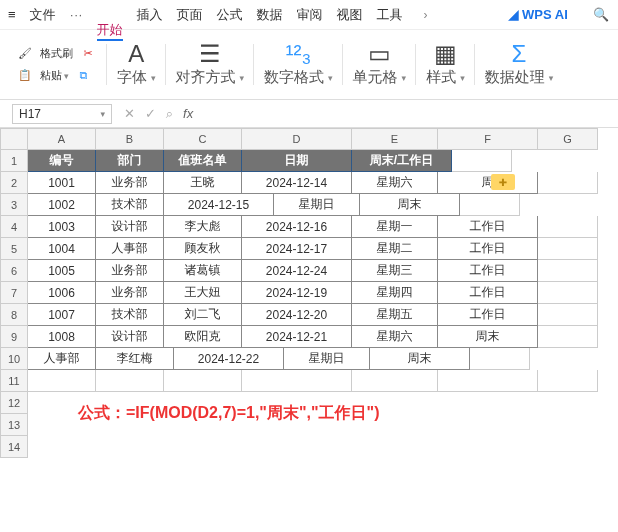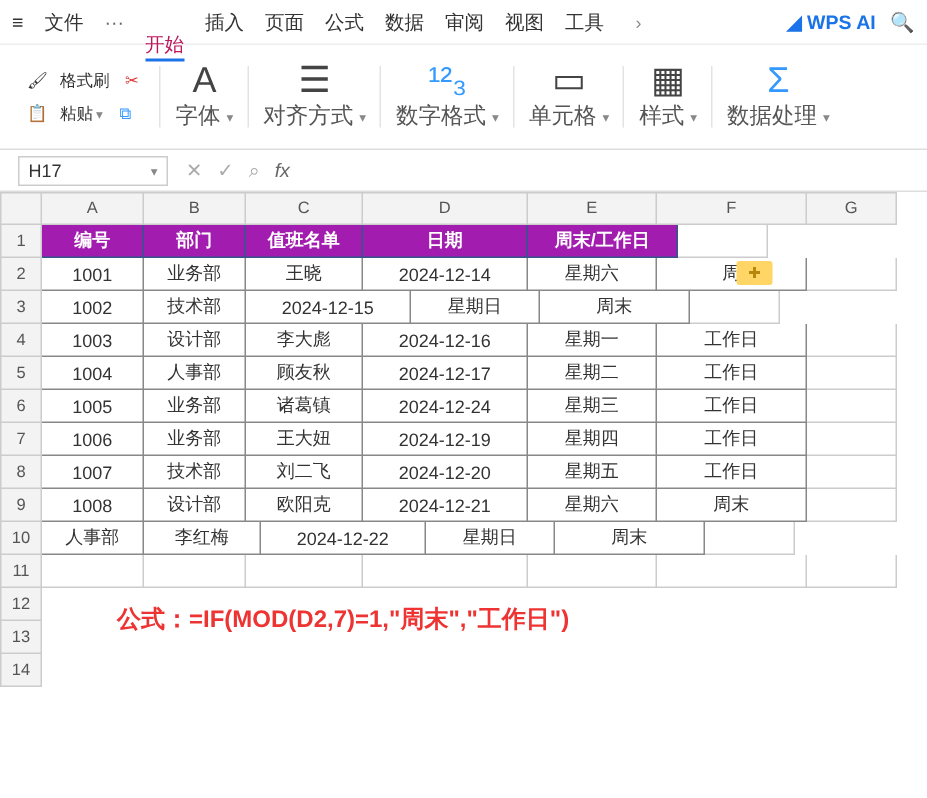--- a/index.html
+++ b/index.html
@@ -1,20 +1,20 @@
 <!DOCTYPE html>
 <html><head>
 <meta charset="utf-8">
 <style>
 * { box-sizing: border-box; margin: 0; padding: 0; font-family: "Microsoft YaHei", Arial, sans-serif; }
 body { width: 618px; height: 532px; background: #fff; overflow: hidden; font-size: 12px; color: #333; }
 .menubar { display: flex; align-items: center; height: 30px; padding: 0 8px; gap: 14px; border-bottom: 1px solid #eee; }
 .menubar .mitem { font-size: 13px; color: #333; cursor: pointer; }
 .menubar .mitem.active { color: #be185d; border-bottom: 2px solid #1a73e8; padding-bottom: 0; margin-top: 32px; }
-.menubar .right { margin-left: auto; display: flex; align-items: center; gap: 10px; font-size: 13px; }
+.menubar .right { margin-left: auto; display: flex; align-items: center; gap: 26px; font-size: 13px; }
 .menubar .wpsai { color: #1a73e8; font-weight: bold; }
 .menubar .chev { width: 18px; text-align: center; color: #888; }
 .menubar .ellipsis { color: #666; }
 .toolbar { display: flex; align-items: stretch; height: 70px; border-bottom: 1px solid #ddd; background: #fff; padding: 4px 6px; }
 .tgroup { display: flex; flex-direction: column; align-items: center; justify-content: center; padding: 0 10px; position: relative; }
 .tgroup::after { content: ""; position: absolute; right: 0; top: 10px; bottom: 10px; width: 1px; background: #e3e3e3; }
 .tgroup:last-child::after { display: none; }
 .tgroup .tlabel { font-size: 15px; color: #555; margin-top: 2px; display: flex; align-items: center; gap: 2px; }
 .tgroup .drop::after { content: "▾"; font-size: 9px; color: #888; margin-left: 2px; }
 .tg-clip { display: flex; flex-direction: column; gap: 4px; align-items: stretch; }
@@ -27,21 +27,21 @@
 .fx-controls .fx { font-style: italic; color: #666; }
 .grid-wrap { display: flex; height: calc(532px - 30px - 70px - 28px); }
 .rowhdrs { display: flex; flex-direction: column; width: 28px; flex: none; }
 .corner { height: 22px; border: 1px solid #ccc; background: #f3f3f3; }
 .rowhdr { height: 22px; border: 1px solid #ccc; border-top: none; background: #f3f3f3; display: flex; align-items: center; justify-content: center; font-size: 11px; color: #555; }
 .cols { flex: 1; overflow: hidden; }
 .colhdrs { display: flex; height: 22px; }
 .colhdr { border: 1px solid #ccc; border-left: none; background: #f3f3f3; display: flex; align-items: center; justify-content: center; font-size: 11px; color: #555; }
 .cell-row { display: flex; height: 22px; }
 .cell { border: 1px solid #ccc; border-left: none; border-top: none; display: flex; align-items: center; justify-content: center; font-size: 12px; overflow: hidden; white-space: nowrap; }
-.hdr-row .cell { background: #a21caf; color: #fff; font-weight: bold; border-color: #2d5888; }
+.hdr-row .cell { background: #737373; color: #fff; font-weight: bold; border-color: #2d5888; }
 .data-row .cell { border-color: #888; }
 .wA { width: 68px; } .wB { width: 68px; } .wC { width: 78px; } .wD { width: 110px; } .wE { width: 86px; } .wF { width: 100px; } .wG { width: 60px; }
 .cursor-cell { position: relative; }
 .cursor-cell .cursor { position: absolute; right: 22px; top: 2px; width: 24px; height: 16px; background: #ffd666; border-radius: 2px; display: flex; align-items: center; justify-content: center; }
 .cursor-cell .cursor::before { content: "✚"; font-size: 10px; color: #b8860b; }
 .formula-row .cell { border-color: transparent; }
 .formula-text { color: #e33; font-weight: bold; font-size: 16px; white-space: nowrap; }
 </style>
 </head>
 <body>

